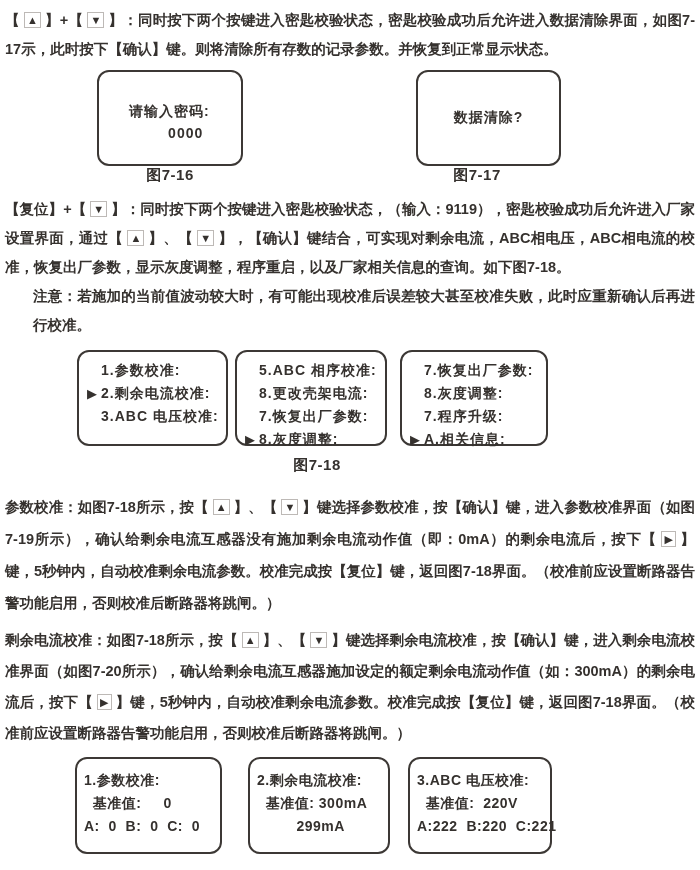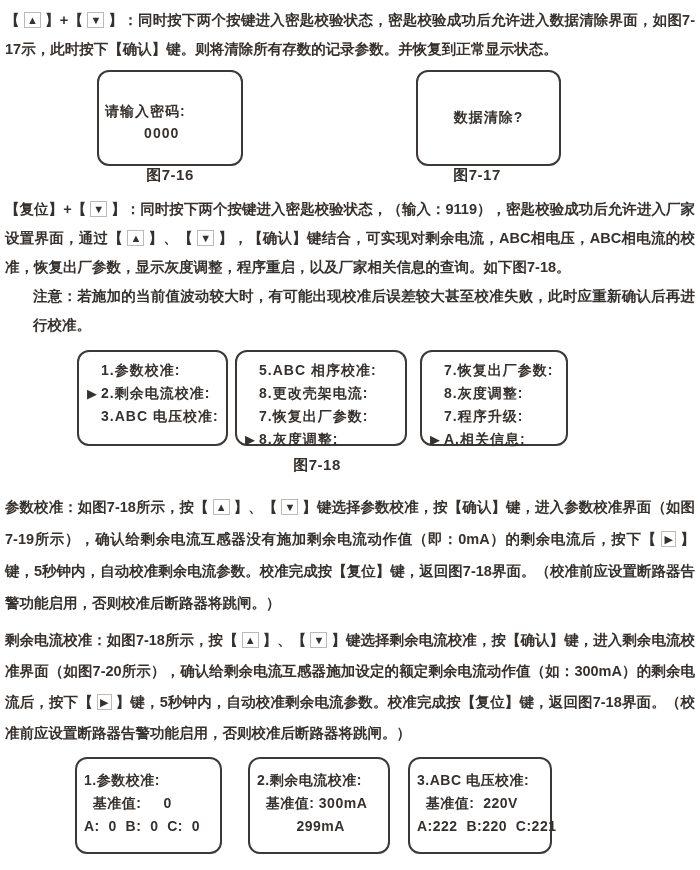--- a/index.html
+++ b/index.html
@@ -31,25 +31,25 @@
   .row3{margin-top:8px;padding-left:75px;}
   .figcol{display:flex;flex-direction:column;align-items:center;}
   .lcd{
     border:2px solid #3c3835;border-radius:12px;background:#fff;
     box-sizing:border-box;font-size:14px;letter-spacing:1px;
   }
   .caption{font-size:15px;letter-spacing:0.5px;}
   .row1 .caption{margin-top:0;text-align:right;}
   .row2caption{width:700px;box-sizing:border-box;padding-right:66px;
     text-align:center;margin-top:10px;font-size:15px;letter-spacing:0.5px;}
-  .pwbox{width:146px;height:96px;padding:28px 0 0 6px;}
+  .pwbox{width:146px;height:96px;padding:28px 0 0 30px;}
   .pwbox .lcd-line{line-height:22px;white-space:pre;}
   .clrbox{width:145px;height:96px;display:flex;align-items:center;justify-content:center;margin-left:23px;}
   .menubox{height:96px;padding:7px 0 0 7px;}
-  .mb0{width:151px;} .mb1{width:172px;margin-left:7px;} .mb2{width:148px;margin-left:13px;}
+  .mb0{width:151px;} .mb1{width:152px;margin-left:7px;} .mb2{width:148px;margin-left:13px;}
   .menu-line{position:relative;padding-left:15px;line-height:23px;white-space:pre;}
   .menu-line .mk{position:absolute;left:1px;top:0;font-size:13px;letter-spacing:0;}
   .calbox{height:97px;padding:10px 0 0 7px;letter-spacing:0.5px;}
   .cb0{width:147px;} .cb1{width:142px;margin-left:26px;} .cb2{width:144px;margin-left:18px;}
   .calbox .lcd-line{line-height:23px;white-space:pre;}
 </style>
 </head>
 <body>
 
 <div class="page">

